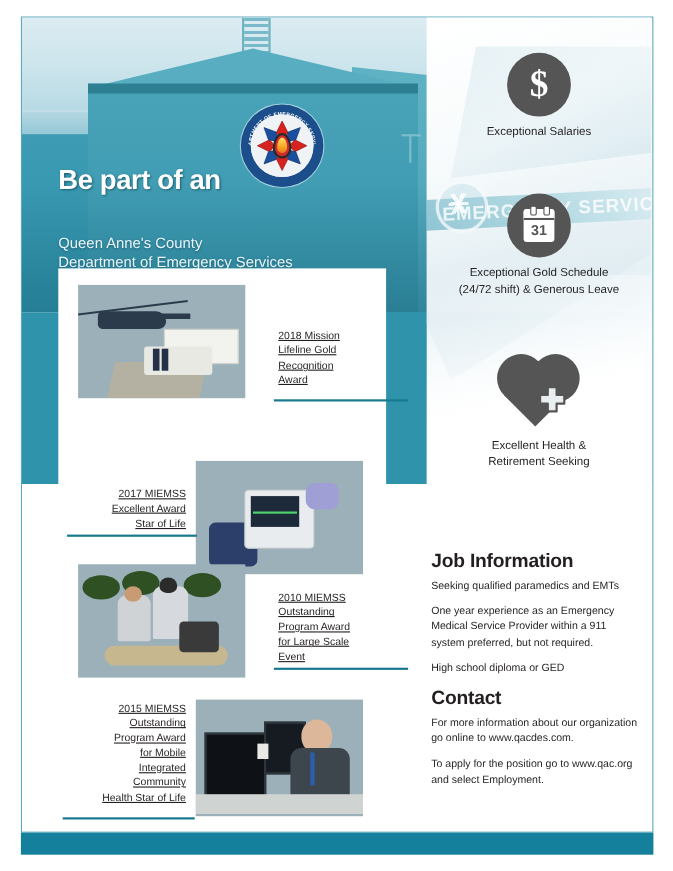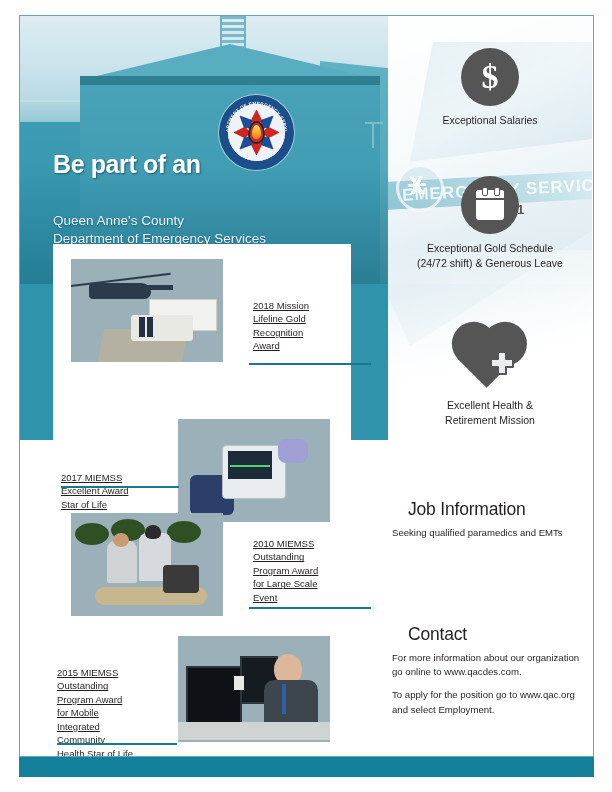--- a/index.html
+++ b/index.html
@@ -244,21 +244,21 @@
     line-height: 1.42;
     color: #231f20;
     text-decoration: underline;
   }
   .award .rule {
     position: absolute;
     height: 2px;
     background: #17798f;
   }
   .cap.right { text-align: left; }
-  .cap.left  { text-align: left; margin-top: 28px; }
+  .cap.left  { text-align: right; }
 
   
   .ph1 { background: linear-gradient(180deg,#b9cfd9 0%, #cdd9db 38%, #5b6b3c 39%, #7a8a4a 58%, #9a9a88 59%, #b3b3a4 100%); position:relative; }
   .ph1 .heli { position:absolute; left:18px; top:24px; width:62px; height:16px; background:#2b3b4c; border-radius:6px 14px 10px 6px; }
   .ph1 .heli-rot { position:absolute; left:-4px; top:20px; width:104px; height:2px; background:#2b3b4c; transform: rotate(-7deg); }
   .ph1 .heli-tail { position:absolute; left:72px; top:26px; width:30px; height:5px; background:#2b3b4c; }
   .ph1 .amb2 { position:absolute; left:78px; top:40px; width:66px; height:30px; background:#f2f2ee; border:1px solid #cfcfc9; }
   .ph1 .truck { position:absolute; left:60px; top:56px; width:62px; height:26px; background:#e9e9e4; border-radius:3px; }
   .ph1 .road { position:absolute; left:30px; top:70px; width:84px; height:33px; background:#b5b1a2; transform: skewX(-12deg); }
   .ph1 .person { position:absolute; top:58px; width:6px; height:20px; background:#233047; }
@@ -324,21 +324,21 @@
     position: absolute; left: 0; top: 0; width: 28px; height: 8px;
     background: #ffffff; border-bottom: 2px solid #555555; border-radius: 3px 3px 0 0;
   }
   .cal-ring {
     position: absolute; top: -3px; width: 4px; height: 7px;
     background: #ffffff; border: 1.5px solid #555; border-radius: 2px;
   }
   .cal-num {
     position: absolute; left: 0; top: 9px; width: 28px; height: 21px;
     display: flex; align-items: center; justify-content: center;
-    color: #555555; font-size: 13px; font-weight: bold; padding-left: 27px;
+    color: #555555; font-size: 13px; font-weight: bold;
   }
   .heartico {
     position: relative; width: 58px; height: 54px; margin: 0 auto;
     background: transparent;
   }
   .heart {
     position: absolute; left: 5px; top: 4px; width: 44px; height: 40px;
     background: #555555;
     transform: rotate(-45deg);
   }
@@ -353,23 +353,23 @@
   }
 
   
   .info {
     position: absolute;
     left: 372px;
     width: 190px;
     color: #231f20;
   }
   .info h2 {
-    margin: 0 0 6px 16px;
+    margin: 0 0 6px 0;
     font-size: 17.5px;
-    font-weight: normal;
+    font-weight: bold;
     color: #231f20;
     letter-spacing: -0.2px;
   }
   .info p {
     margin: 0 0 9px 0;
     font-size: 9.6px;
     line-height: 1.48;
   }
 </style>
 </head>
@@ -560,27 +560,29 @@
 
     <div class="benefit" style="left:368px; top:318px;">
       <div class="heartico">
         <div class="heart"></div>
         <svg class="cross-wrap" viewBox="0 0 30 30">
           <path d="M11 2 h8 v7 h7 v8 h-7 v7 h-8 v-7 h-7 v-8 h7 z" fill="#e9eef1" stroke="#555555" stroke-width="2" stroke-linejoin="round"></path>
         </svg>
       </div>
       <div class="blabel" style="margin-top:10px;">
         <div>Excellent Health &amp;</div>
-        <div>Retirement Mission</div>
+        <div>Retirement Seeking</div>
       </div>
     </div>
 
     <div class="info" style="top:483px;">
       <h2>Job Information</h2>
       <p>Seeking qualified paramedics and EMTs</p>
+      <p>One year experience as an Emergency Medical Service Provider within a 911 system preferred, but not required.</p>
+      <p>High school diploma or GED</p>
     </div>
 
     <div class="info" style="top:608px;">
       <h2>Contact</h2>
       <p>For more information about our organization go online to www.qacdes.com.</p>
       <p>To apply for the position go to www.qac.org and select Employment.</p>
     </div>
 
   </div>
 

